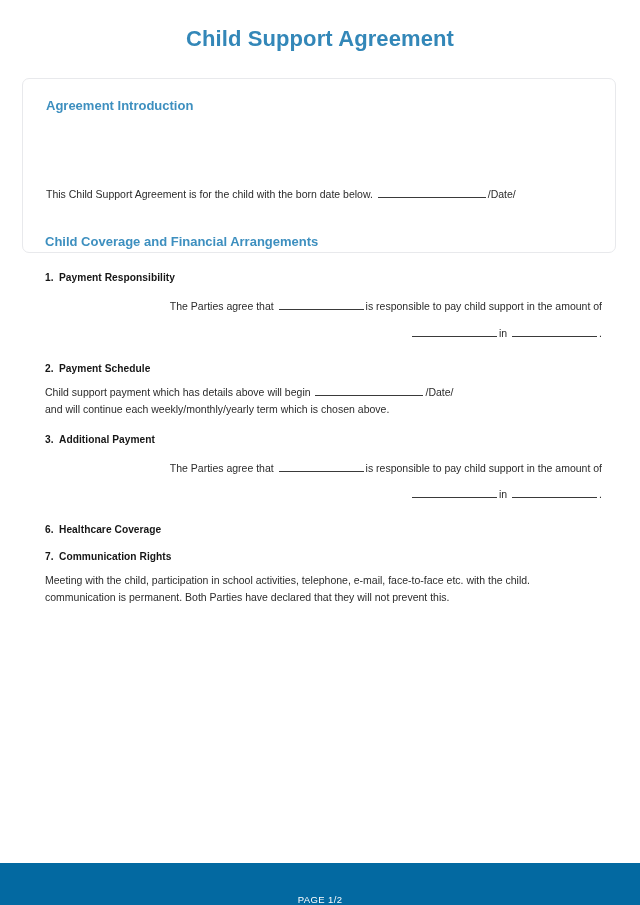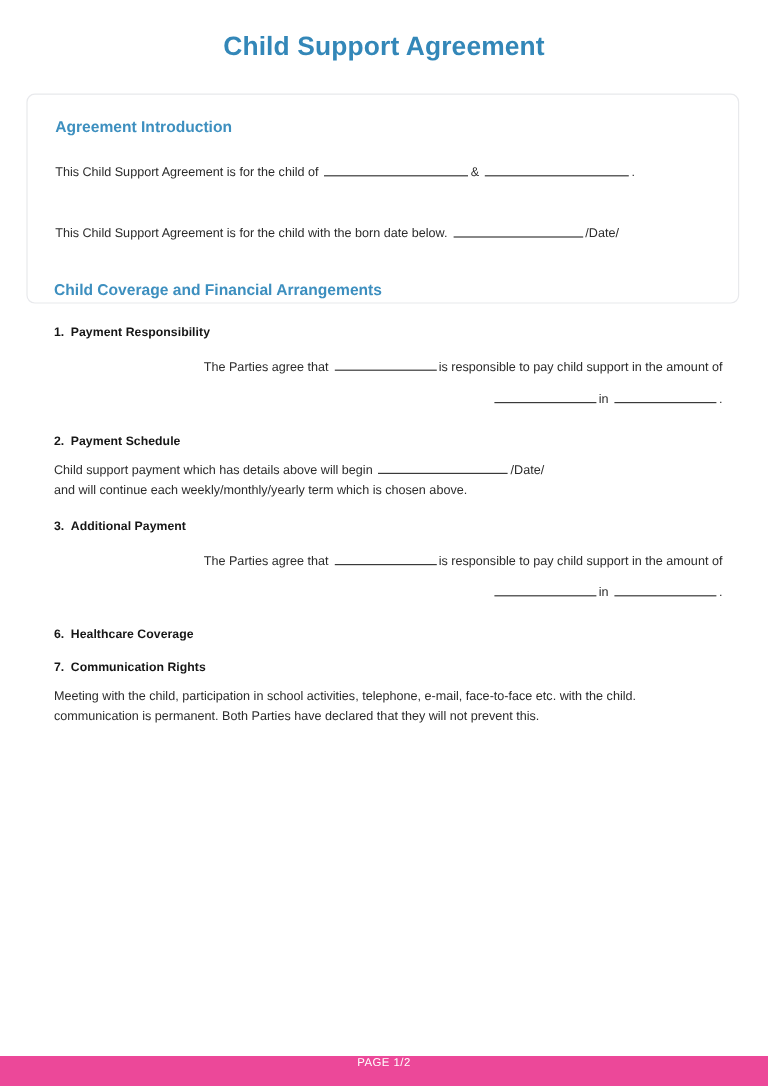--- a/index.html
+++ b/index.html
@@ -120,45 +120,42 @@
   .blank.w-md  { width: 85px; }
   .blank.w-lg  { width: 108px; }
   .blank.w-xl  { width: 120px; }
 
   
   .footer-bar {
     position: absolute;
     left: 0;
     bottom: 0;
     width: 640px;
-    height: 25px;
-    background: #ec4899;
+    height: 42px;
+    background: #0369a1;
     display: flex;
-    align-items: flex-start;
+    align-items: flex-end;
     justify-content: center;
   }
   .footer-text {
     color: #ffffff;
     font-size: 9.5px;
     letter-spacing: 0.4px;
   }
 </style>
 </head>
 <body>
 
 <div class="page">
 
   <div class="doc-title">Child Support Agreement</div>
 
   <div class="intro-card">
     <div class="intro-card-heading">Agreement Introduction</div>
 
-    <div class="intro-line intro-line-1">
-      <span>This Child Support Agreement is for the child of </span><span class="blank w-xl"></span><span>&amp; </span><span class="blank w-xl"></span><span>.</span>
-    </div>
 
     <div class="intro-line intro-line-2">
       <span>This Child Support Agreement is for the child with the born date below. </span><span class="blank w-lg"></span><span>/Date/ </span>
     </div>
   </div>
 
   <div class="section-heading">Child Coverage and Financial Arrangements</div>
 
   <div class="clauses">
 

